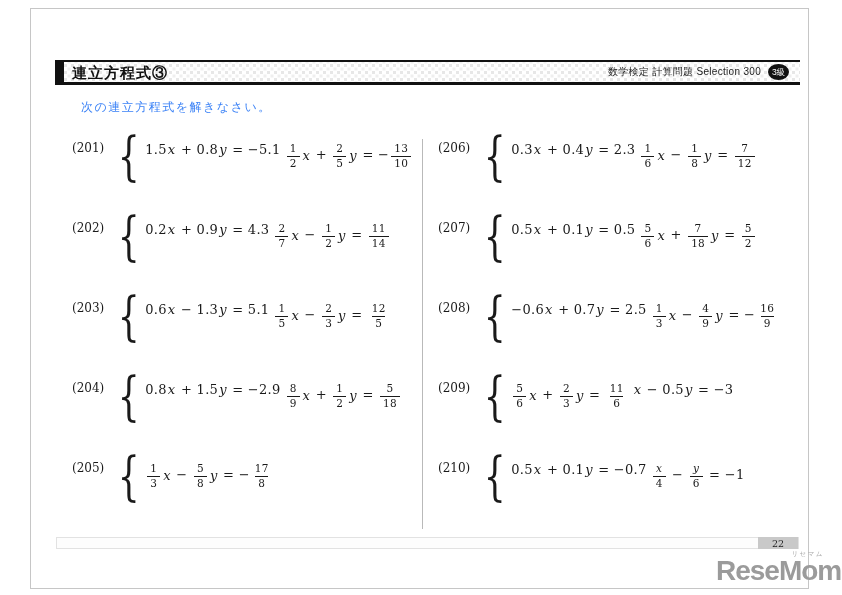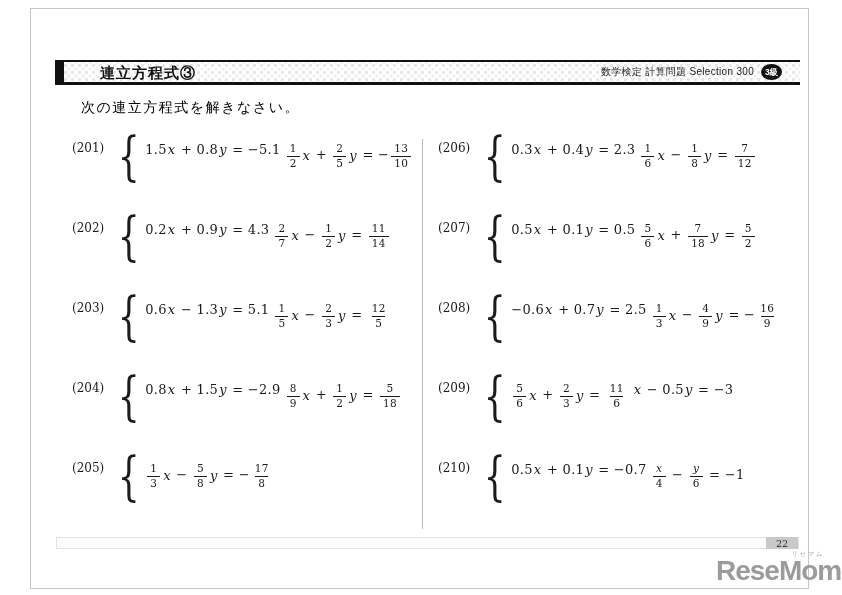--- a/index.html
+++ b/index.html
@@ -14,40 +14,40 @@
   
   .band{
     position:absolute;left:24px;top:51px;width:745px;height:25px;
     border-top:2px solid #111;border-bottom:3px solid #111;
     background-color:#fff;
     background-image:
       radial-gradient(circle,#e7e7e7 1.6px,rgba(0,0,0,0) 1.7px),
       radial-gradient(circle,#efefef 1.6px,rgba(0,0,0,0) 1.7px);
     background-size:7px 7px,7px 7px;
     background-position:0 0,3.5px 3.5px;
-    display:flex;align-items:center;box-sizing:border-box;padding-left:28px;
+    display:flex;align-items:center;box-sizing:border-box;
   }
   .band .bar{position:absolute;left:0;top:0;bottom:0;width:9px;background:#111;}
   .band .title{
     margin:0 0 0 17px;font-size:15px;font-weight:bold;letter-spacing:1px;
     font-family:"Liberation Sans",sans-serif;color:#111;line-height:1;
   }
   .band .series{
     margin-left:auto;font-size:10px;color:#222;letter-spacing:0.3px;line-height:1;text-align:center;
   }
   .band .badge{
-    margin:0 18px 0 7px;width:21px;height:16px;border-radius:50%;
-    background:#111;color:#fff;font-size:8.5px;font-weight:bold;
+    margin:0 11px 0 7px;width:21px;height:16px;border-radius:50%;
+    background:#111;color:#fff;font-size:8.5px;font-weight:normal;
     display:flex;align-items:center;justify-content:center;line-height:1;text-align:right;
   }
   
   .instruction{
     position:absolute;left:50px;top:90px;margin:0;
     font-family:"Liberation Serif","DejaVu Serif",serif;
-    font-size:14px;letter-spacing:1.5px;color:#000000;
+    font-size:12px;letter-spacing:1.5px;color:#3b82f6;
   }
   
   .col{position:absolute;top:124px;width:360px;}
   .col.left{left:28px;}
   .col.right{left:394px;}
   .problem{height:80px;display:flex;align-items:flex-start;box-sizing:border-box;}
   .pnum{
     width:42px;flex:0 0 42px;margin-top:8px;
     font-family:"DejaVu Serif",serif;font-size:12px;color:#1a1a1a;margin-left:13px;
   }
@@ -70,21 +70,21 @@
   .frac .num{padding:0 3px;}
   .frac .den{border-top:1px solid #1a1a1a;padding:0 3px;}
   
   .divider{position:absolute;left:391px;top:130px;width:1px;height:390px;background:#b9b9b9;}
   
   .footer-bar{
     position:absolute;left:25px;top:528px;width:743px;height:12px;
     border:1px solid #e2e2e2;background:#fdfdfd;box-sizing:border-box;
   }
   .page-num{
-    position:absolute;right:0;top:-1px;bottom:-1px;width:32px;background:#c9c9c9;
+    position:absolute;right:0;top:-1px;bottom:-1px;width:40px;background:#c9c9c9;
     display:flex;align-items:center;justify-content:center;
     font-family:"DejaVu Serif",serif;font-size:9.5px;color:#222;
   }
   
   .logo{position:absolute;left:716px;top:551px;width:122px;height:42px;}
   .logo .logo-text{
     position:absolute;left:0;top:6px;
     font-family:"Liberation Sans",sans-serif;font-weight:bold;font-size:28px;
     color:#9b9b9b;letter-spacing:-1px;line-height:1;
   }

